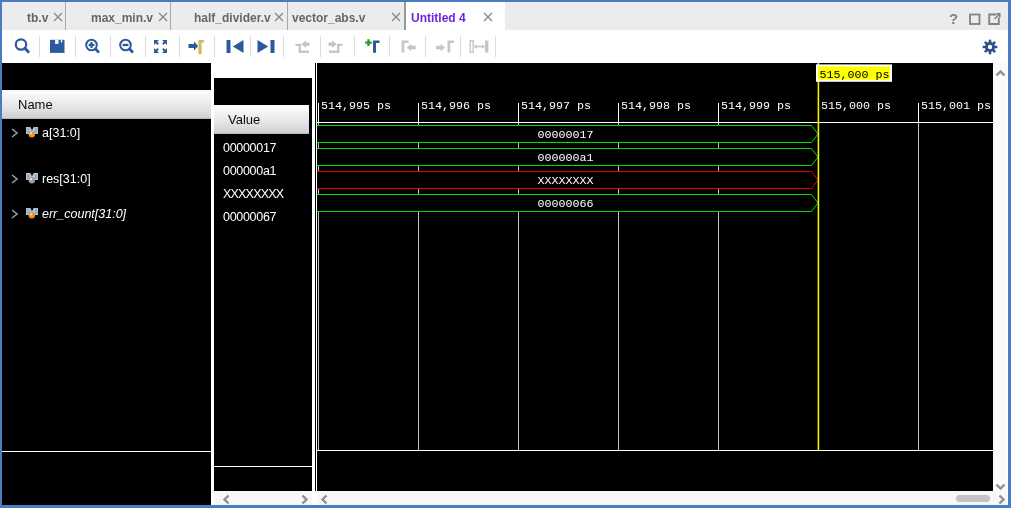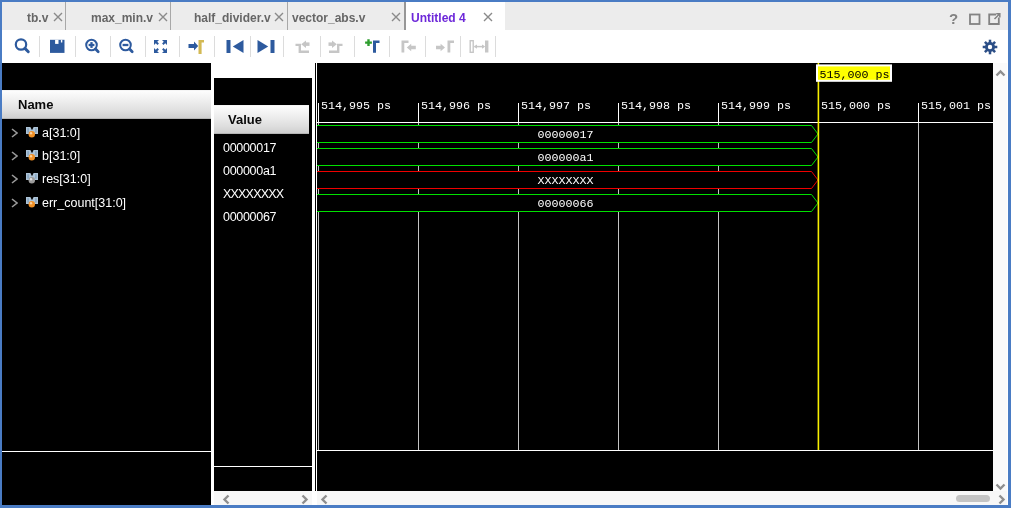--- a/index.html
+++ b/index.html
@@ -23,21 +23,21 @@
   #namepanel{left:2px;top:63px;width:209px;height:442px;background:#000;}
   #sash1{left:211px;top:63px;width:3px;height:428px;background:#fff;}
   #valpanel{left:214px;top:63px;width:98px;height:428px;background:#000;margin-top:15px;}
   #sash2{left:312px;top:63px;width:3px;height:428px;background:#fff;}
   #gap2{left:315px;top:63px;width:2px;height:428px;background:#000;}
   #vline2{left:316px;top:63px;width:1px;height:428px;background:#fff;}
   #vscroll{left:993px;top:63px;width:14px;height:428px;background:#fafafa;}
   .hdr{position:absolute;top:27px;height:29px;box-sizing:border-box;
        background:linear-gradient(#fdfdfd,#ededed 40%,#dedede 75%,#cfcfcf);
        border-top:1px solid #f5f5f5;border-bottom:1px solid #b5b5b5;}
-  .hdrtxt{font-weight:bold;color:#0a0a0a;font-size:13px;position:absolute;top:6px;}
+  .hdrtxt{font-weight:normal;color:#0a0a0a;font-size:13px;position:absolute;top:6px;}
   .row{position:absolute;left:0;width:100%;height:23px;color:#fff;font-size:13px;}
   .chev{position:absolute;left:9px;top:6px;width:7px;height:10px;}
   .sigicon{position:absolute;left:24px;top:4px;}
   .signame{position:absolute;left:40px;top:4px;font-size:12.5px;}
   .valtxt{position:absolute;left:9px;top:4px;color:#fff;font-size:12.5px;letter-spacing:-0.3px;}
   .whiteline{position:absolute;left:0;height:1px;background:#fff;width:100%;}
   
   .hscroll{position:absolute;top:491px;height:14px;background:#f7f7f7;}
 </style>
 </head>
@@ -205,47 +205,34 @@
       </svg>
     <svg class="sigicon" width="14" height="14">
         <path d="M0,1 H4.4 L6,4.2 L7.6,1 H12 V8 H0 Z" fill="#aec4d8"></path>
         <rect x="1.3" y="2.2" width="1.6" height="4.5" fill="#87a6c0"></rect>
         <rect x="9.1" y="2.2" width="1.6" height="4.5" fill="#87a6c0"></rect>
         <circle cx="5.8" cy="8.2" r="3.2" fill="#f09026"></circle>
         <circle cx="5" cy="7.3" r="1.2" fill="#fcd3a0"></circle>
       </svg>
     <span class="signame">a[31:0]</span>
   </div>
-  <div class="row" style="top:82px;">
-    <svg class="chev" viewBox="0 0 7 10">
-        <path d="M1,1 L6,5 L1,9" stroke="#9a9a9a" stroke-width="1.6" fill="none"></path>
-      </svg>
-    <svg class="sigicon" width="14" height="14">
-        <path d="M0,1 H4.4 L6,4.2 L7.6,1 H12 V8 H0 Z" fill="#aec4d8"></path>
-        <rect x="1.3" y="2.2" width="1.6" height="4.5" fill="#87a6c0"></rect>
-        <rect x="9.1" y="2.2" width="1.6" height="4.5" fill="#87a6c0"></rect>
-        <circle cx="5.8" cy="8.2" r="3.2" fill="#f09026"></circle>
-        <circle cx="5" cy="7.3" r="1.2" fill="#fcd3a0"></circle>
-      </svg>
-    <span class="signame">b[31:0]</span>
-  </div>
   <div class="row" style="top:105px;">
     <svg class="chev" viewBox="0 0 7 10">
         <path d="M1,1 L6,5 L1,9" stroke="#9a9a9a" stroke-width="1.6" fill="none"></path>
       </svg>
     <svg class="sigicon" width="14" height="14">
         <path d="M0,1 H4.4 L6,4.2 L7.6,1 H12 V8 H0 Z" fill="#aec4d8"></path>
         <rect x="1.3" y="2.2" width="1.6" height="4.5" fill="#87a6c0"></rect>
         <rect x="9.1" y="2.2" width="1.6" height="4.5" fill="#87a6c0"></rect>
         <circle cx="5.8" cy="8.2" r="3.2" fill="#9c9c9c"></circle>
         <circle cx="5" cy="7.3" r="1.2" fill="#e2e2e2"></circle>
       </svg>
     <span class="signame">res[31:0]</span>
   </div>
-  <div class="row" style="top:129px;">
+  <div class="row" style="top:140px;font-style:italic;">
     <svg class="chev" viewBox="0 0 7 10">
         <path d="M1,1 L6,5 L1,9" stroke="#9a9a9a" stroke-width="1.6" fill="none"></path>
       </svg>
     <svg class="sigicon" width="14" height="14">
         <path d="M0,1 H4.4 L6,4.2 L7.6,1 H12 V8 H0 Z" fill="#aec4d8"></path>
         <rect x="1.3" y="2.2" width="1.6" height="4.5" fill="#87a6c0"></rect>
         <rect x="9.1" y="2.2" width="1.6" height="4.5" fill="#87a6c0"></rect>
         <circle cx="5.8" cy="8.2" r="3.2" fill="#f09026"></circle>
         <circle cx="5" cy="7.3" r="1.2" fill="#fcd3a0"></circle>
       </svg>

